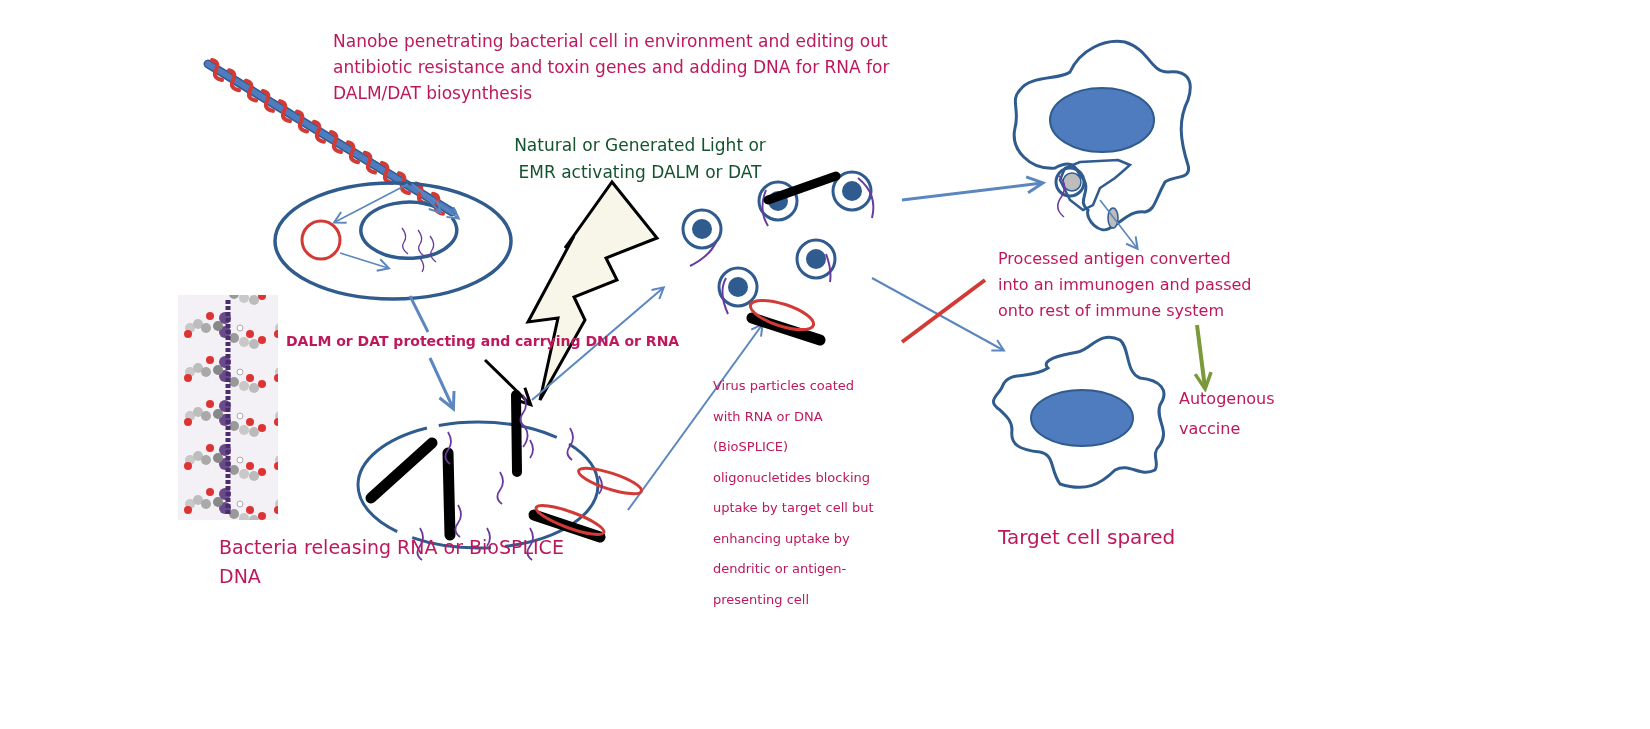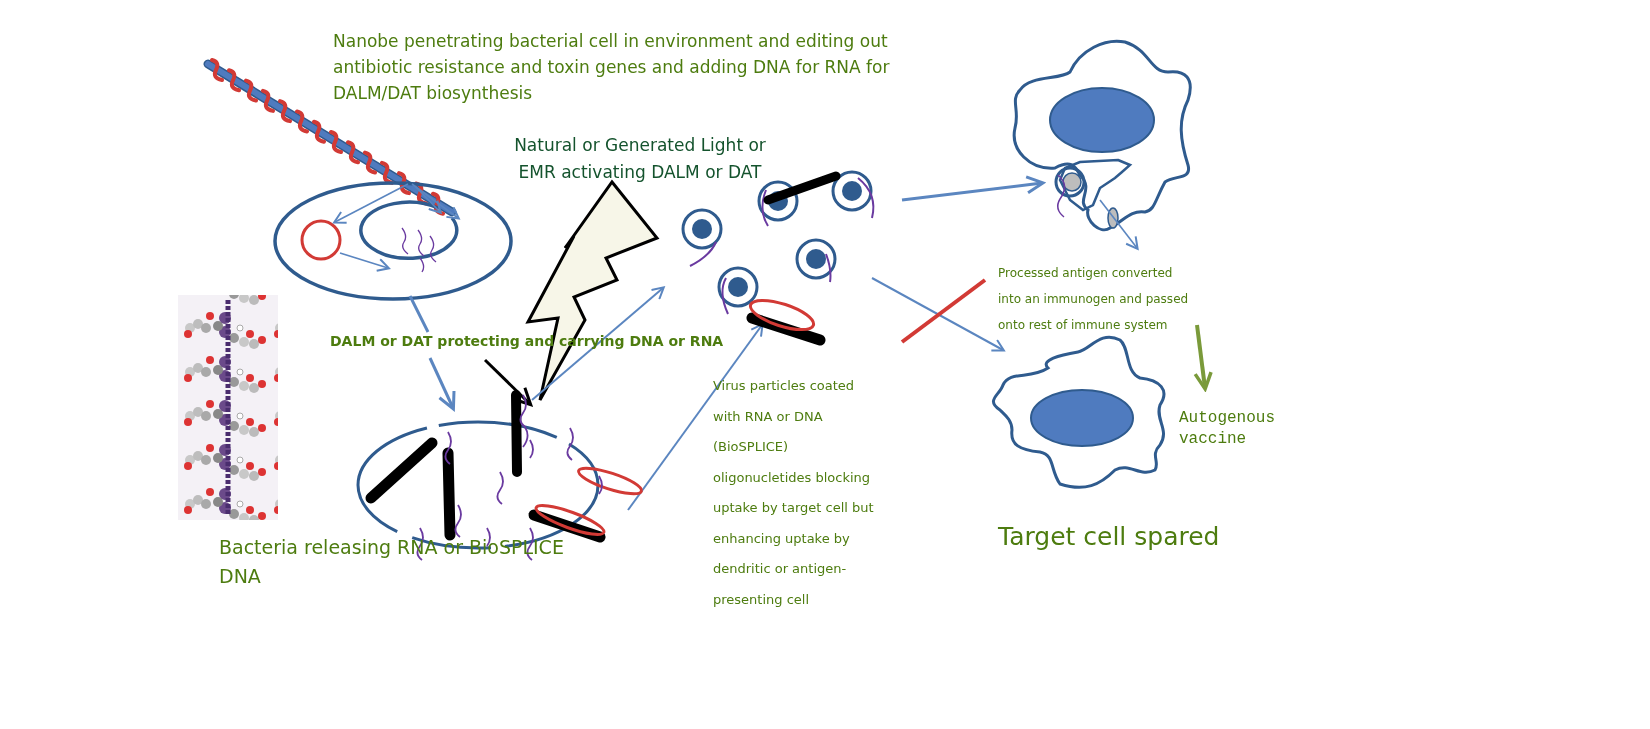--- a/index.html
+++ b/index.html
@@ -1,27 +1,27 @@
 <!DOCTYPE html>
 <html><head>
   <meta charset="utf-8">
   <style>
     html, body { margin: 0; padding: 0; background: #ffffff; }
     body { width: 1650px; height: 729px; position: relative; overflow: hidden;
            font-family: "DejaVu Sans", "Liberation Sans", sans-serif; }
     #canvas { position: absolute; left: 0; top: 0; width: 1650px; height: 729px; }
-    .lbl { position: absolute; color: #4d7c0f; font-family: "DejaVu Sans", sans-serif; white-space: pre-line; }
+    .lbl { position: absolute; color: #be185d; font-family: "DejaVu Sans", sans-serif; white-space: pre-line; }
     .lbl-top { left: 333px; top: 28px; font-size: 17px; line-height: 26px; width: 620px; }
     .lbl-light { left: 495px; top: 132px; font-size: 17px; line-height: 27px; color: #14532d; text-align: center; width: 290px; }
-    .lbl-dalm { left: 286px; top: 331px; font-size: 14px; font-weight: bold; line-height: 20px; margin-left: 44px; }
+    .lbl-dalm { left: 286px; top: 331px; font-size: 14px; font-weight: bold; line-height: 20px; }
     .lbl-bacteria { left: 219px; top: 533px; font-size: 19px; line-height: 29px; width: 400px; }
     .lbl-virus { left: 713px; top: 371px; font-size: 13px; line-height: 30.5px; width: 270px; }
-    .lbl-processed { left: 998px; top: 246px; font-size: 12px; line-height: 26px; width: 320px; margin-top: 14px; }
-    .lbl-vaccine { left: 1179px; top: 408px; font-size: 16px; line-height: 21px; width: 140px; font-family: Liberation Mono, monospace; }
-    .lbl-spared { left: 998px; top: 522px; font-size: 25px; line-height: 30px; }
+    .lbl-processed { left: 998px; top: 246px; font-size: 16px; line-height: 26px; width: 320px; }
+    .lbl-vaccine { left: 1179px; top: 384px; font-size: 16px; line-height: 30px; width: 140px; }
+    .lbl-spared { left: 998px; top: 522px; font-size: 20px; line-height: 30px; }
   </style>
 </head>
 <body>
 
 <svg id="canvas" viewBox="0 0 1650 729" xmlns="http://www.w3.org/2000/svg">
   <defs>
     <marker id="ah-blue" markerWidth="14" markerHeight="14" refX="11" refY="7" orient="auto" markerUnits="userSpaceOnUse">
       <path d="M1,1 L12,7 L1,13" fill="none" stroke="#5b86c0" stroke-width="2"></path>
     </marker>
     <marker id="ah-blue-big" markerWidth="20" markerHeight="20" refX="16" refY="10" orient="auto" markerUnits="userSpaceOnUse">

